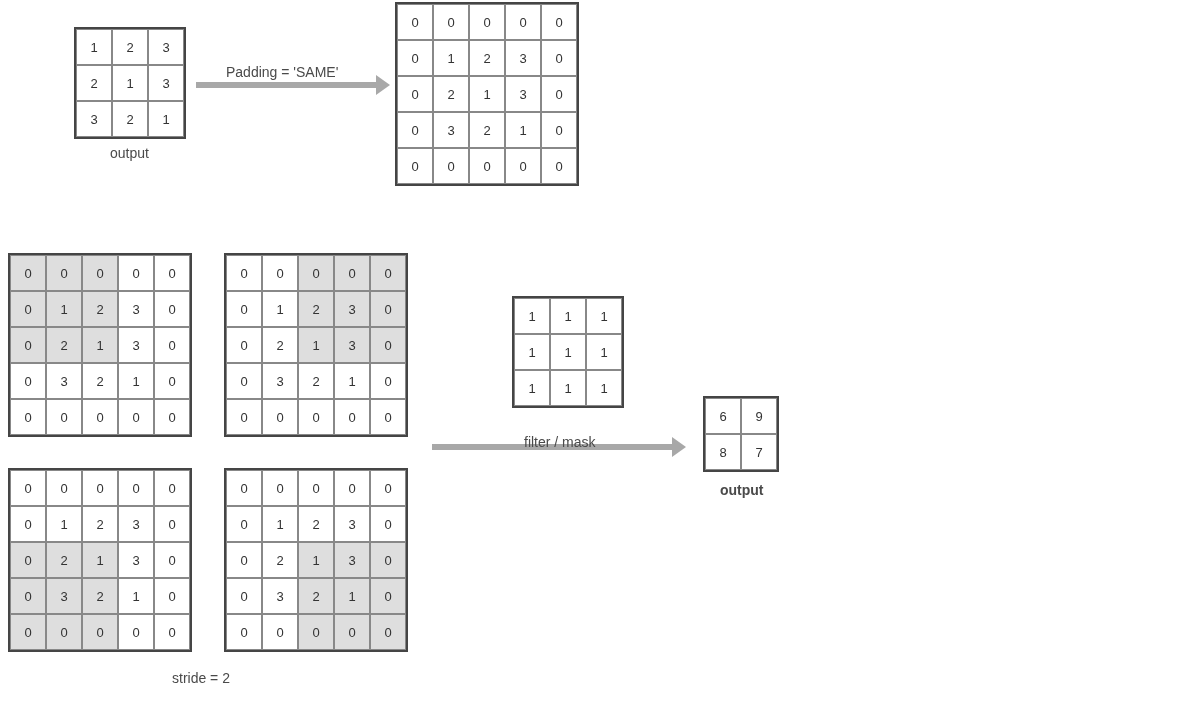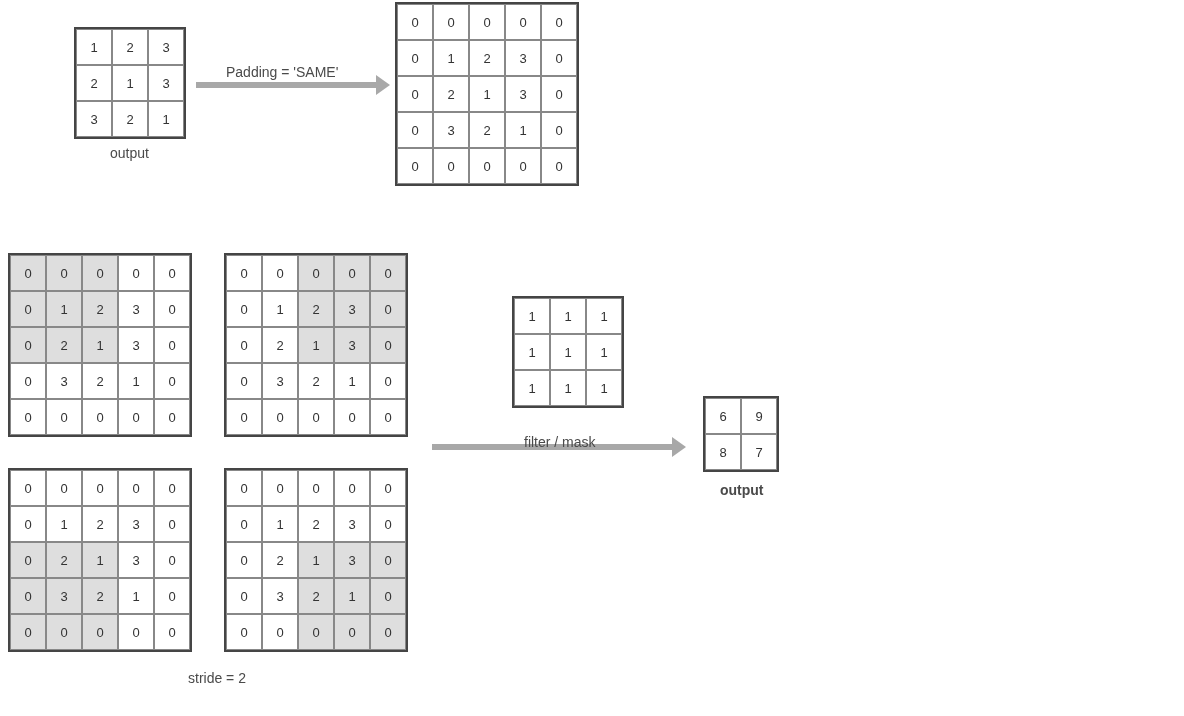--- a/index.html
+++ b/index.html
@@ -209,21 +209,21 @@
       <div class="cell sh">2</div>
       <div class="cell sh">1</div>
       <div class="cell sh">0</div>
       <div class="cell">0</div>
       <div class="cell">0</div>
       <div class="cell sh">0</div>
       <div class="cell sh">0</div>
       <div class="cell sh">0</div>
     </div>
 
-  <div id="lbl-stride" class="label" style="left: 188px; top: 670px;">stride = 2</div>
+  <div id="lbl-stride" class="label" style="left: 172px; top: 670px;">stride = 2</div>
 
   <div id="arr-filter" class="arrow" style="left: 432px; top: 444px; width: 240px;"></div>
 
   <div id="m-filter" class="matrix" style="left: 512px; top: 296px; width: 112px; height: 112px; grid-template-columns: repeat(3, 36px); grid-template-rows: repeat(3, 36px);">
       <div class="cell">1</div>
       <div class="cell">1</div>
       <div class="cell">1</div>
       <div class="cell">1</div>
       <div class="cell">1</div>
       <div class="cell">1</div>

